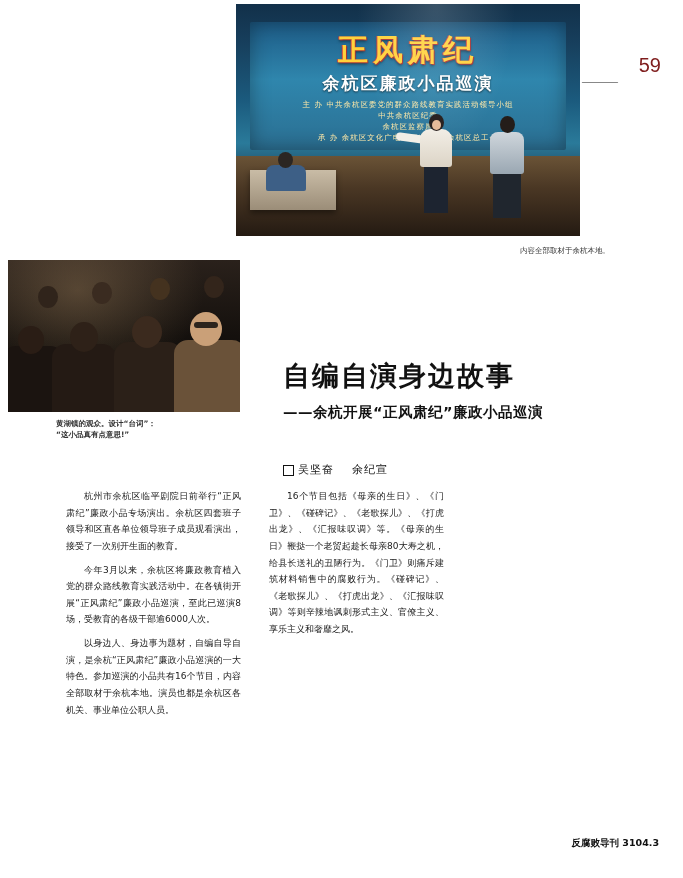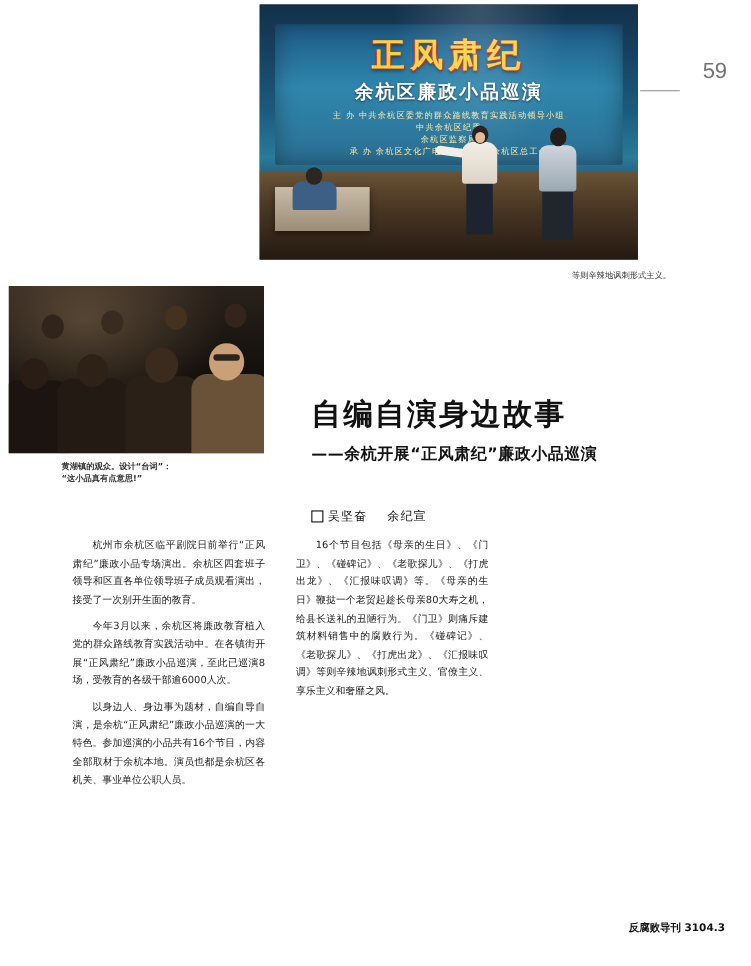--- a/index.html
+++ b/index.html
@@ -181,21 +181,21 @@
     background: radial-gradient(ellipse at 50% 0%, rgba(255,255,255,0.16), rgba(255,255,255,0) 70%);
   }
 
   
   .page-number {
     position: absolute;
     right: 22px;
     top: 54px;
     font-family: "Liberation Sans", sans-serif;
     font-size: 20px;
-    color: #737373;
+    color: #7f1d1d;
   }
   .page-num-rule {
     position: absolute;
     right: 56px;
     top: 48px;
     width: 36px;
     height: 34px;
     border-bottom: 1px solid #888;
     transform: skewX(-28deg);
   }
@@ -335,21 +335,21 @@
     <div class="fig-woman-head"></div>
     <div class="fig-woman-face"></div>
     <div class="fig-man-legs"></div>
     <div class="fig-man-top"></div>
     <div class="fig-man-head"></div>
   </div>
 
   <div class="page-num-rule"></div>
   <div class="page-number">59</div>
 
-  <div class="caption caption-stage">等则辛辣地讽刺形式主义。</div>
+  <div class="caption caption-stage">内容全部取材于余杭本地。</div>
 
   <div class="photo-audience">
     <div class="aud-bg"></div>
 
     <div class="ap-body" style="left:-6px; top:86px; width:62px; height:66px; background:#1b1410;"></div>
     <div class="ap-head" style="left:10px; top:66px; width:26px; height:28px; background:#2a1d15;"></div>
 
     <div class="ap-body" style="left:44px; top:84px; width:64px; height:68px; background:#241a14;"></div>
     <div class="ap-head" style="left:62px; top:62px; width:28px; height:30px; background:#2e2118;"></div>
 

